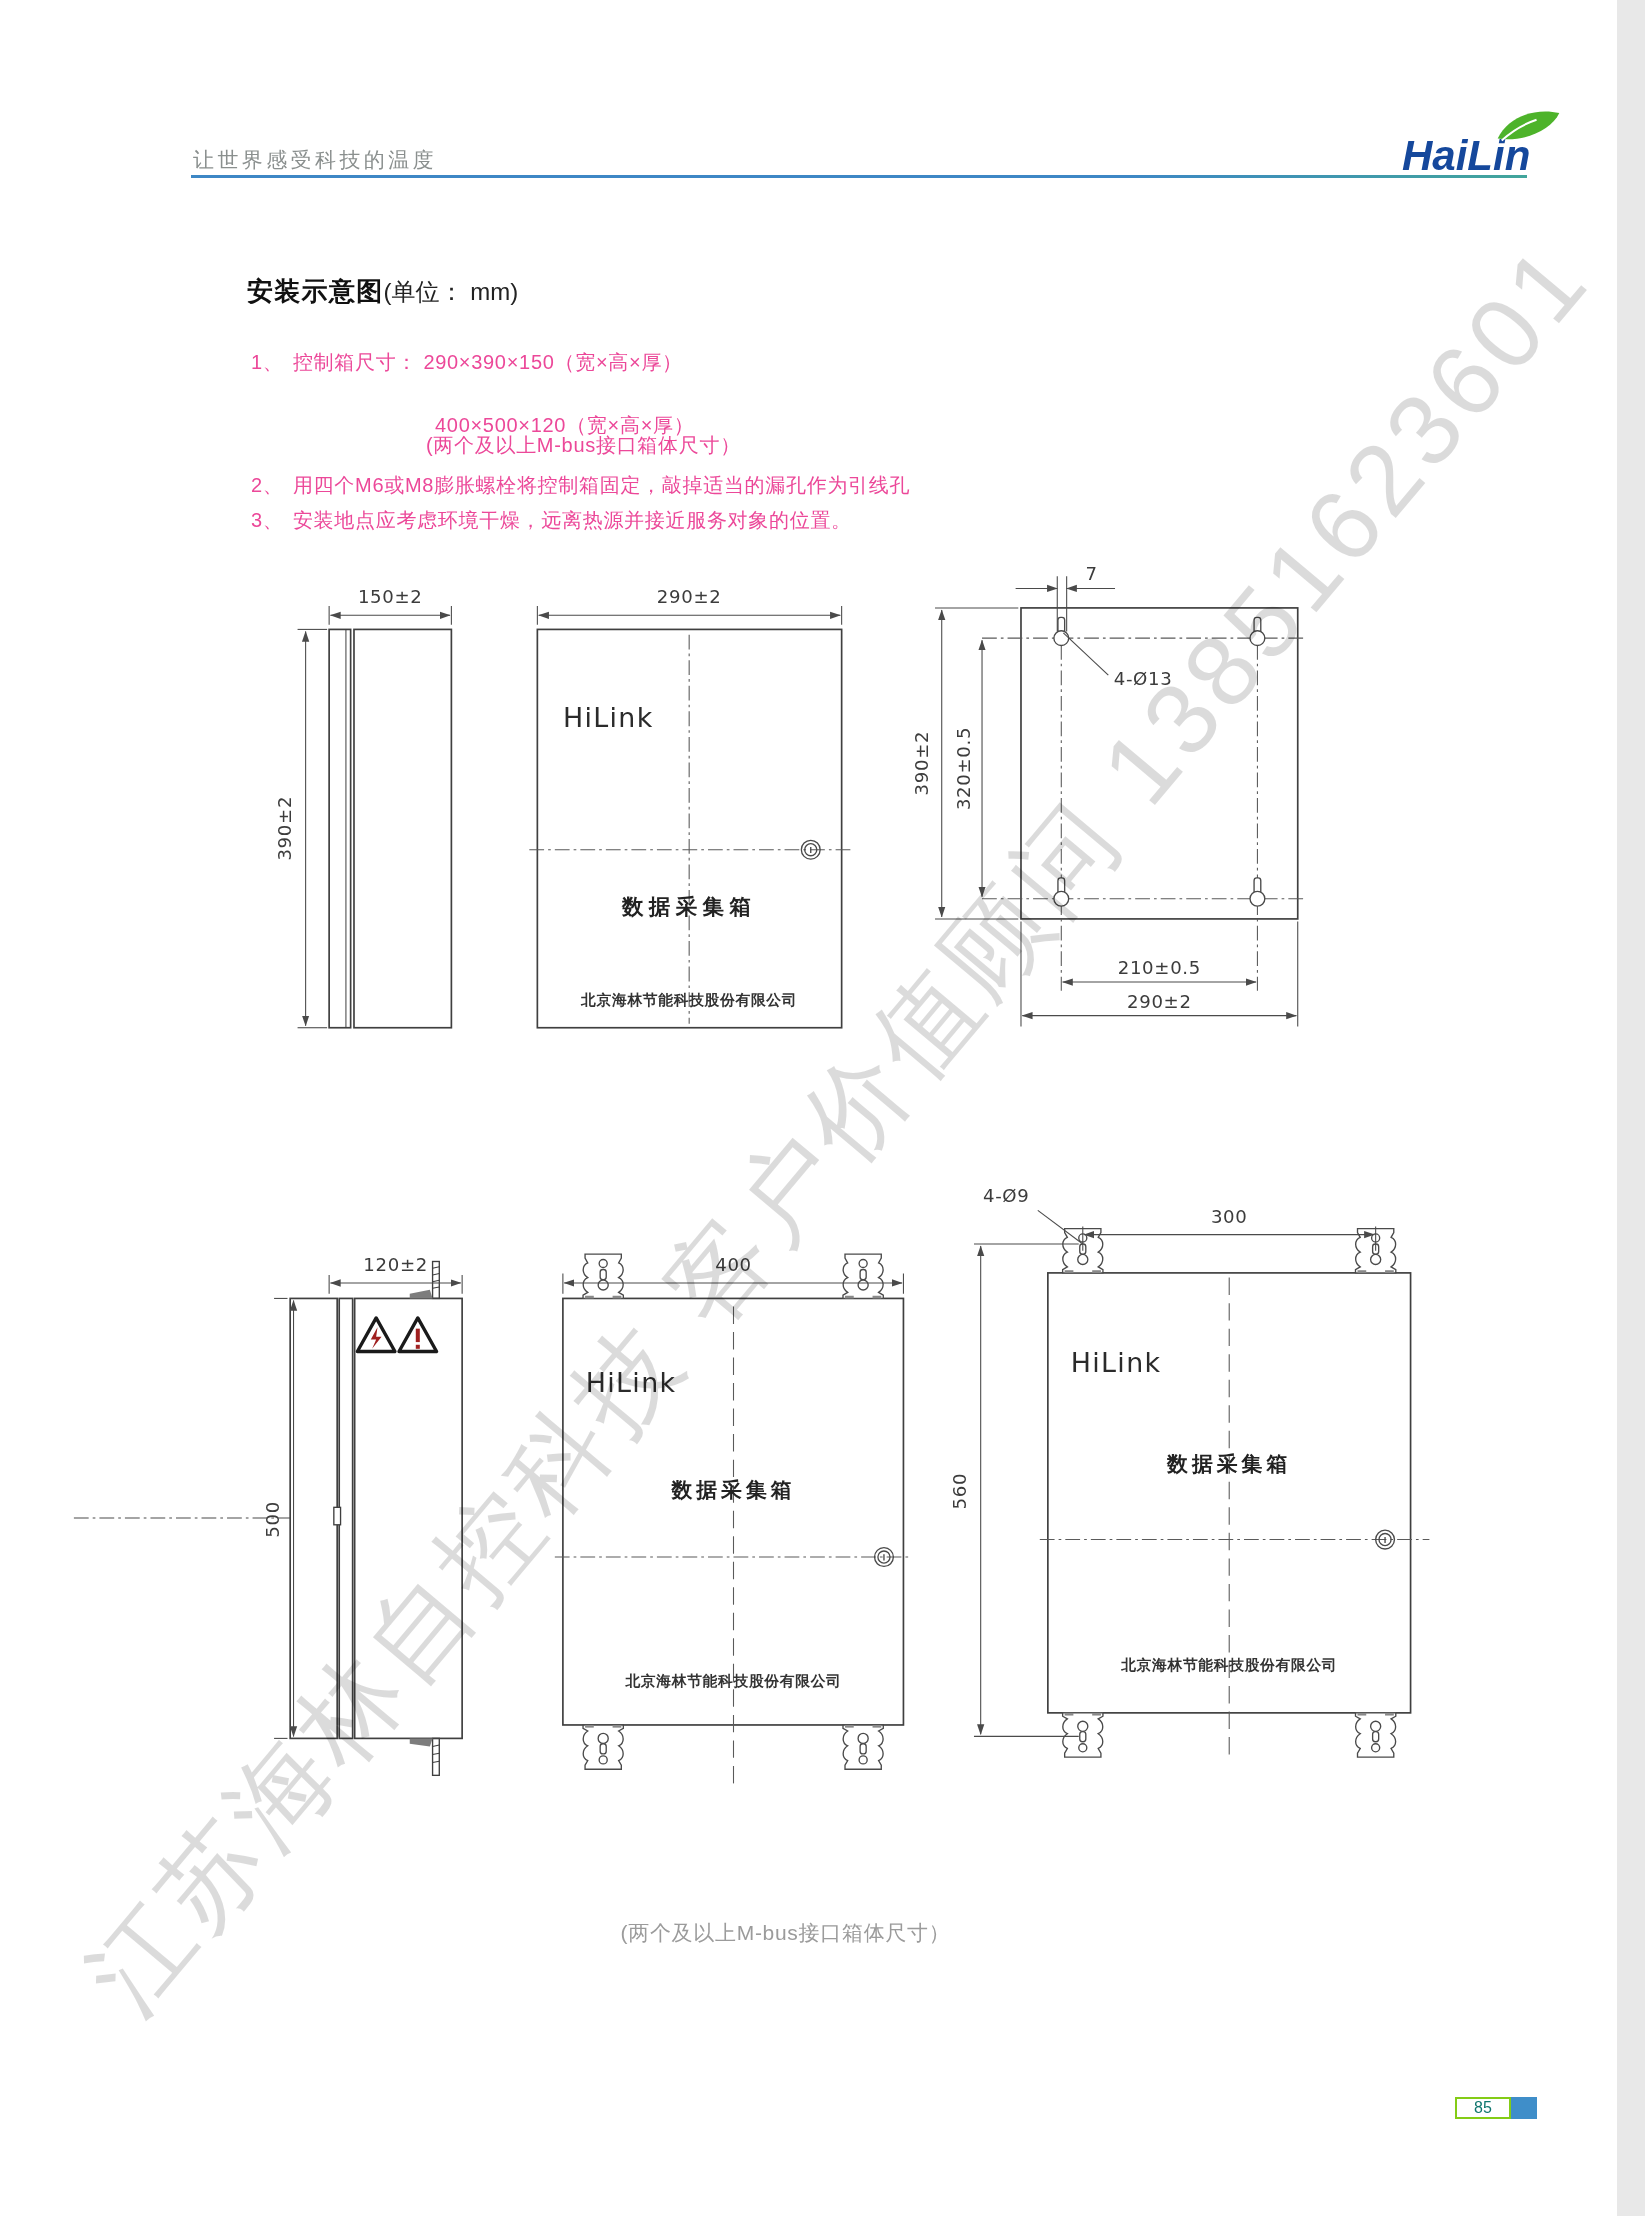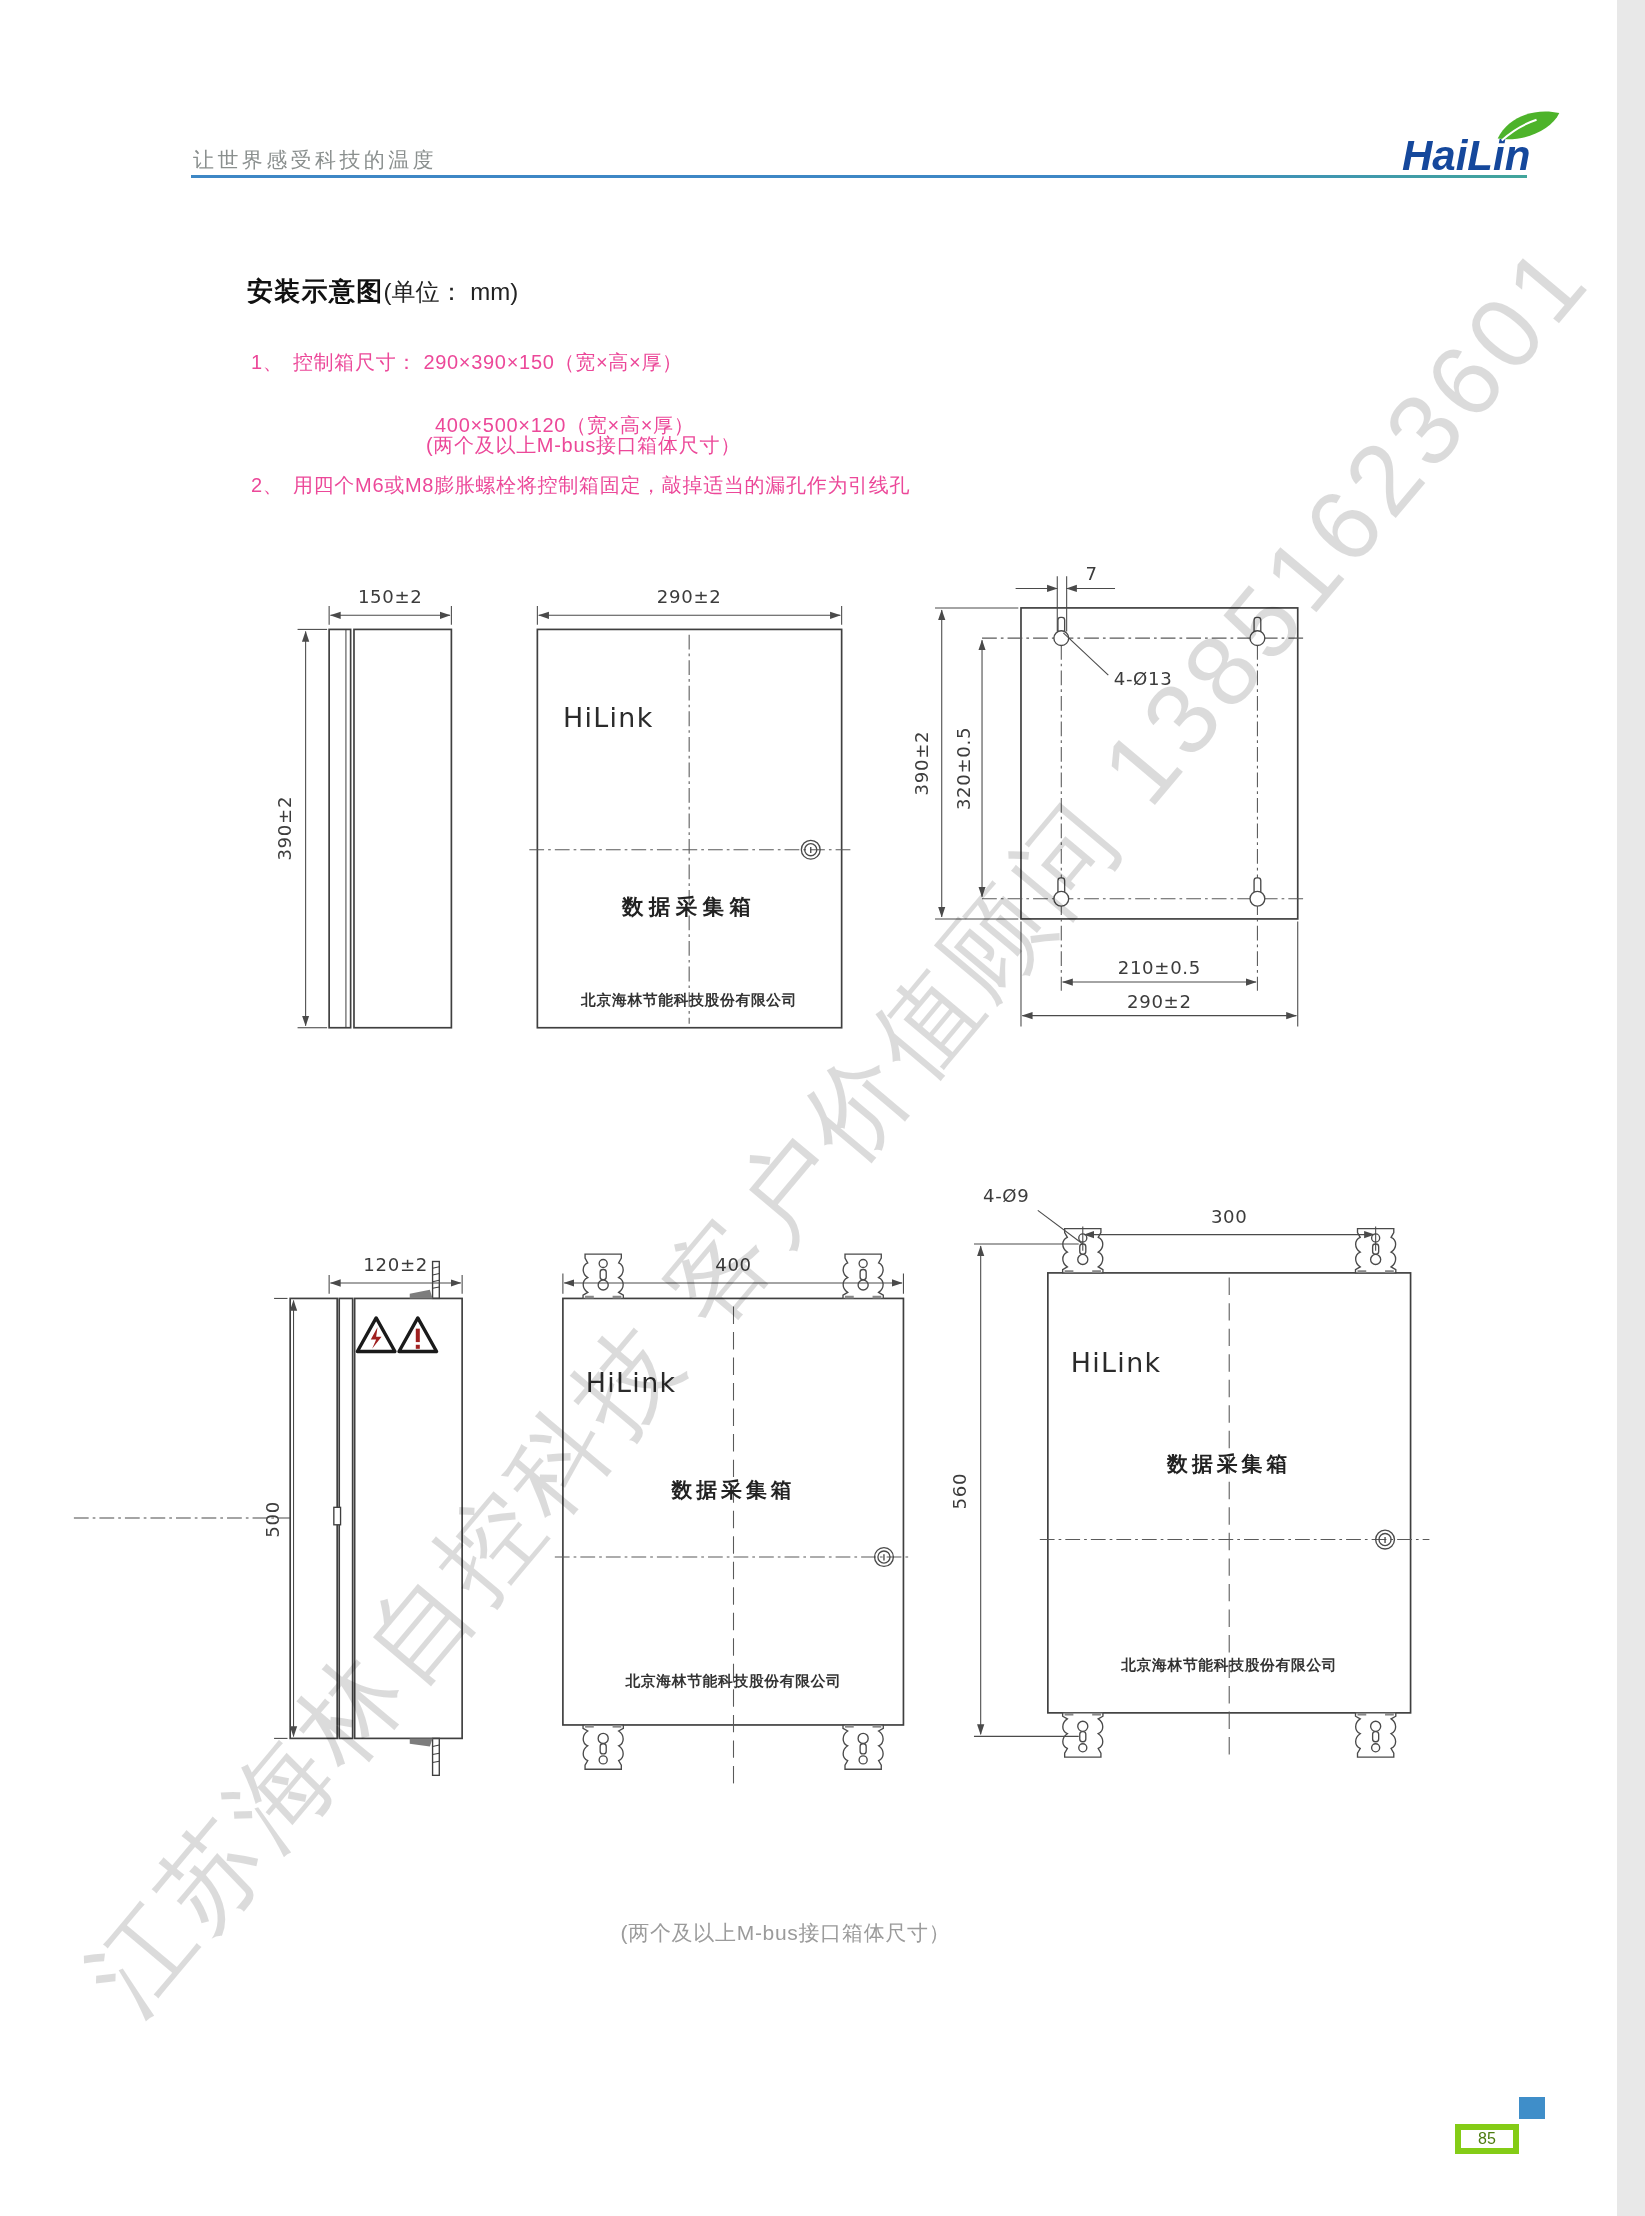--- a/index.html
+++ b/index.html
@@ -45,23 +45,23 @@
     position:absolute;left:840px;top:1129px;transform:translate(-50%,-50%) rotate(-50deg);
     font-size:101px;letter-spacing:6.7px;color:rgba(0,0,0,0.14);white-space:nowrap;
     pointer-events:none;
   }
   .caption{
     position:absolute;left:517px;top:1919px;width:537px;text-align:center;
     font-size:21px;color:#9b9b9b;letter-spacing:0.7px;
   }
   .pagenum{position:absolute;left:1455px;top:2097px;display:flex;}
   .pagenum .num-box{
-    width:52px;height:17.5px;border:6px solid #84cc16;background:#fff;
+    width:52px;height:17.5px;border:2px solid #84cc16;background:#fff;
     display:flex;align-items:center;justify-content:center;
-    font-size:16px;color:#4d7c0f;margin-top:27px;
+    font-size:16px;color:#0f766e;
   }
   .pagenum .blue-block{width:25.5px;height:21.5px;background:#3f8ec9;}
 </style>
 </head>
 <body>
 
 <div class="page">
 
   <div class="slogan">让世界感受科技的温度</div>
   <div class="header-line"></div>
@@ -77,20 +77,23 @@
     <span class="main">安装示意图</span><span class="unit">(单位： mm)</span>
   </div>
 
   <div class="note n1">
     <span class="num">1、</span><span>控制箱尺寸： 290×390×150（宽×高×厚）</span>
   </div>
   <div class="note n1b">400×500×120（宽×高×厚）</div>
   <div class="note n1c">(两个及以上M-bus接口箱体尺寸）</div>
   <div class="note n2">
     <span class="num">2、</span><span>用四个M6或M8膨胀螺栓将控制箱固定，敲掉适当的漏孔作为引线孔</span>
+  </div>
+  <div class="note n3">
+    <span class="num">3、</span><span>安装地点应考虑环境干燥，远离热源并接近服务对象的位置。</span>
   </div>
 
   <svg class="drawings" width="1645" height="2216" viewBox="0 0 2449 3299">
     <defs>
       <marker id="arr" viewBox="0 0 10 10" refX="9.5" refY="5" markerWidth="10" markerHeight="10" orient="auto-start-reverse">
         <path d="M0,1.6 L10,5 L0,8.4 Z" fill="#4a4a4a"></path>
       </marker>
       <g id="keyhole" stroke="#4a4a4a" stroke-width="2" fill="#ffffff">
         <rect x="-5" y="-31" width="10" height="24" rx="4"></rect>
         <circle cx="0" cy="0" r="11"></circle>

